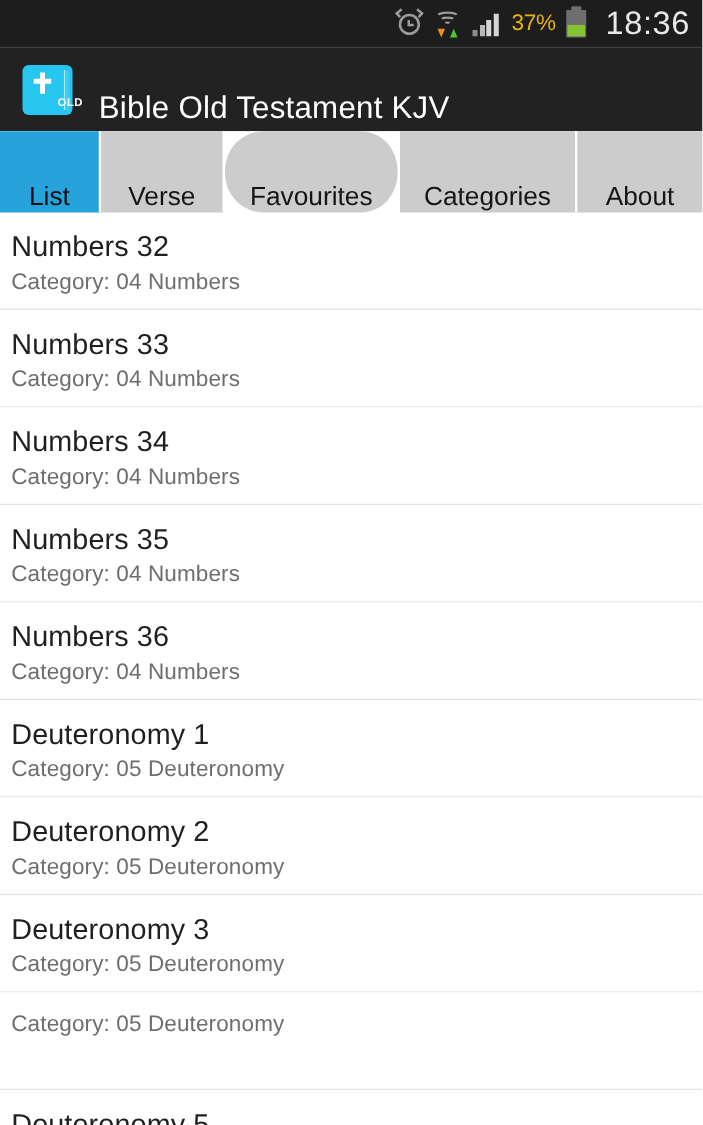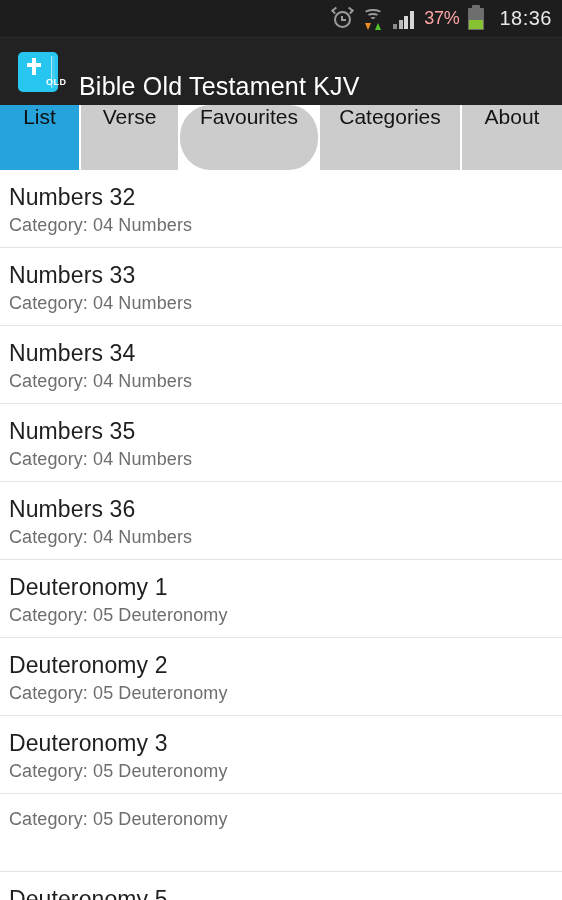--- a/index.html
+++ b/index.html
@@ -60,35 +60,35 @@
   .wifi-icon .dn{ left:3px;  border-top:7px solid #ef8d20; }
   .wifi-icon .up{ right:3px; border-bottom:7px solid #4fc72a; }
 
   .signal-icon{ width:22px; height:20px; display:flex; align-items:flex-end; gap:1.5px; }
   .signal-icon i{ display:block; width:4px; background:#d6d6d6; }
   .signal-icon i:nth-child(1){ height:5px;  background:#8c8c8c; }
   .signal-icon i:nth-child(2){ height:9px;  background:#b9b9b9; }
   .signal-icon i:nth-child(3){ height:13px; background:#d6d6d6; }
   .signal-icon i:nth-child(4){ height:18px; background:#d6d6d6; }
 
-  .battery-pct{ color:#fca5a5; font-size:18px; letter-spacing:-.3px; }
+  .battery-pct{ color:#eab308; font-size:18px; letter-spacing:-.3px; }
 
   .battery-icon{
     width:16px; height:22px; position:relative;
     background:#6e6e6e; border-radius:1px;
   }
   .battery-icon::before{
     content:""; position:absolute; top:-3px; left:4px;
     width:8px; height:3px; background:#6e6e6e; border-radius:1px 1px 0 0;
   }
   .battery-icon .fill{
     position:absolute; left:1px; right:1px; bottom:1px;
     height:37%; background:#86c232;
   }
-  .clock{ color:#e8e8e8; font-size:20px; margin-left:6px; letter-spacing:.5px; }
+  .clock{ color:#e8e8e8; font-size:26px; margin-left:6px; letter-spacing:.5px; }
 
   
   .app-header{
     height:67px; width:100%;
     background:#222222;
     display:flex; align-items:center;
     padding-left:18px;
   }
   .app-icon{
     width:40px; height:40px; position:relative;
@@ -117,21 +117,21 @@
     font-weight:normal; letter-spacing:.2px; white-space:nowrap;margin-top:30px;
   }
 
   
   .tab-bar{
     height:65px; width:100%; display:flex;
     background:#ffffff;
   }
   .tab{
     background:#cccccc; color:#141414;
-    display:flex; align-items:flex-start; justify-content:center;
+    display:flex; align-items:flex-end; justify-content:center;
     font-size:21px; height:100%;
     border-right:2px solid #ffffff;
     white-space:nowrap;
   }
   .tab.active{ background:#27a3db; color:#0f0f0f; border-right:2px solid #ffffff; }
   .tab:last-child{ border-right:none; }
 
   
   .list{ width:100%; background:#ffffff; }
   .list-item{

